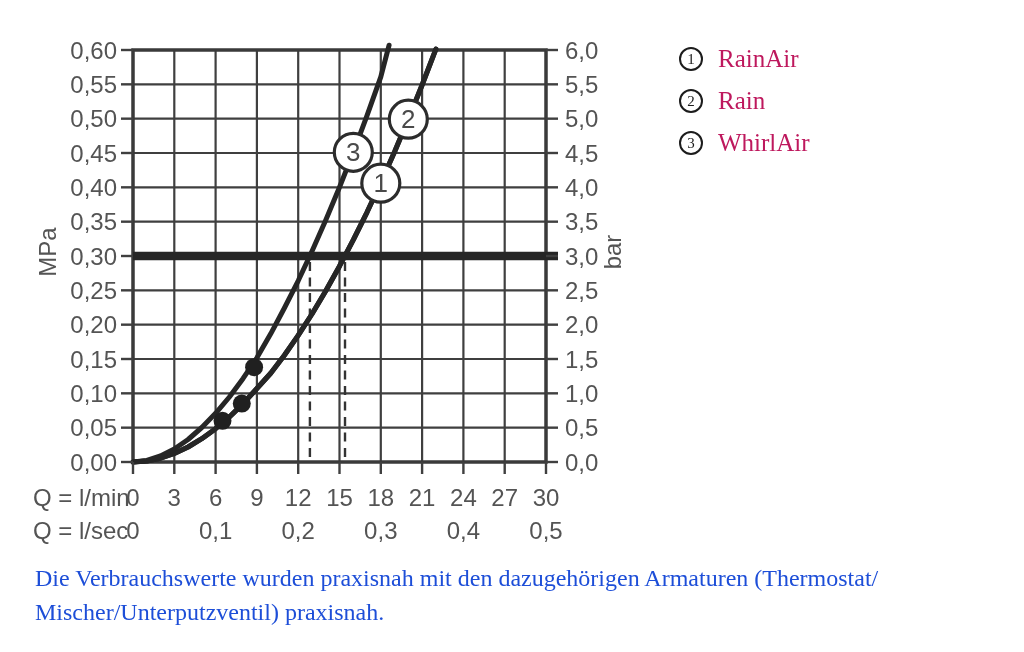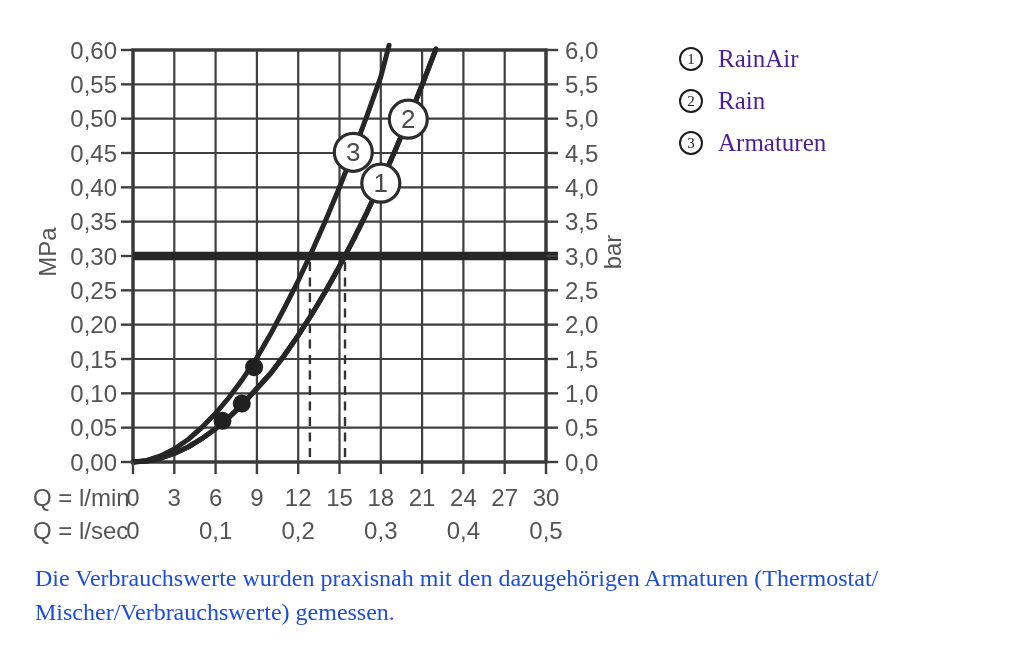--- a/index.html
+++ b/index.html
@@ -15,21 +15,21 @@
   .dot{fill:#202020;}
   .numcircle{fill:#ffffff;stroke:#2c2c2c;stroke-width:3.2;}
   .circle-num{font:26px "Liberation Sans",sans-serif;fill:#4a4a4a;}
   .tick{font:24px "Liberation Sans",sans-serif;fill:#545454;}
   .axis-unit{font:24px "Liberation Sans",sans-serif;fill:#545454;}
   .legend{position:absolute;left:679px;top:45px;display:flex;flex-direction:column;gap:14px;}
   .legend-row{display:flex;align-items:center;gap:15px;}
   .legend-num{width:24px;height:24px;border:2px solid #1c1c1c;border-radius:50%;box-sizing:border-box;
       display:flex;align-items:center;justify-content:center;
       font-family:"Liberation Serif",serif;font-size:15px;color:#1c1c1c;}
-  .legend-label{font-family:"Liberation Serif",serif;font-size:25px;color:#4c1d95;}
+  .legend-label{font-family:"Liberation Serif",serif;font-size:25px;color:#be185d;}
   .caption{position:absolute;left:35px;top:561px;margin:0;width:960px;
       font-family:"Liberation Serif",serif;font-size:24px;line-height:34px;color:#1d4ed8;}
 </style>
 </head>
 <body>
 
 <div class="page">
 
   <svg id="chart-svg" width="660" height="560" viewBox="0 0 660 560">
     <g id="g-grid">
@@ -174,19 +174,19 @@
     <div class="legend-row">
       <span class="legend-num">1</span>
       <span class="legend-label">RainAir</span>
     </div>
     <div class="legend-row">
       <span class="legend-num">2</span>
       <span class="legend-label">Rain</span>
     </div>
     <div class="legend-row">
       <span class="legend-num">3</span>
-      <span class="legend-label">Armaturen</span>
+      <span class="legend-label">WhirlAir</span>
     </div>
   </div>
 
-  <p class="caption"><span>Die Verbrauchswerte wurden praxisnah mit den dazugehörigen Armaturen (Thermostat/</span><br><span>Mischer/Verbrauchswerte) gemessen.</span></p>
+  <p class="caption"><span>Die Verbrauchswerte wurden praxisnah mit den dazugehörigen Armaturen (Thermostat/</span><br><span>Mischer/Unterputzventil) praxisnah.</span></p>
 
 </div>
 
 </body></html>

